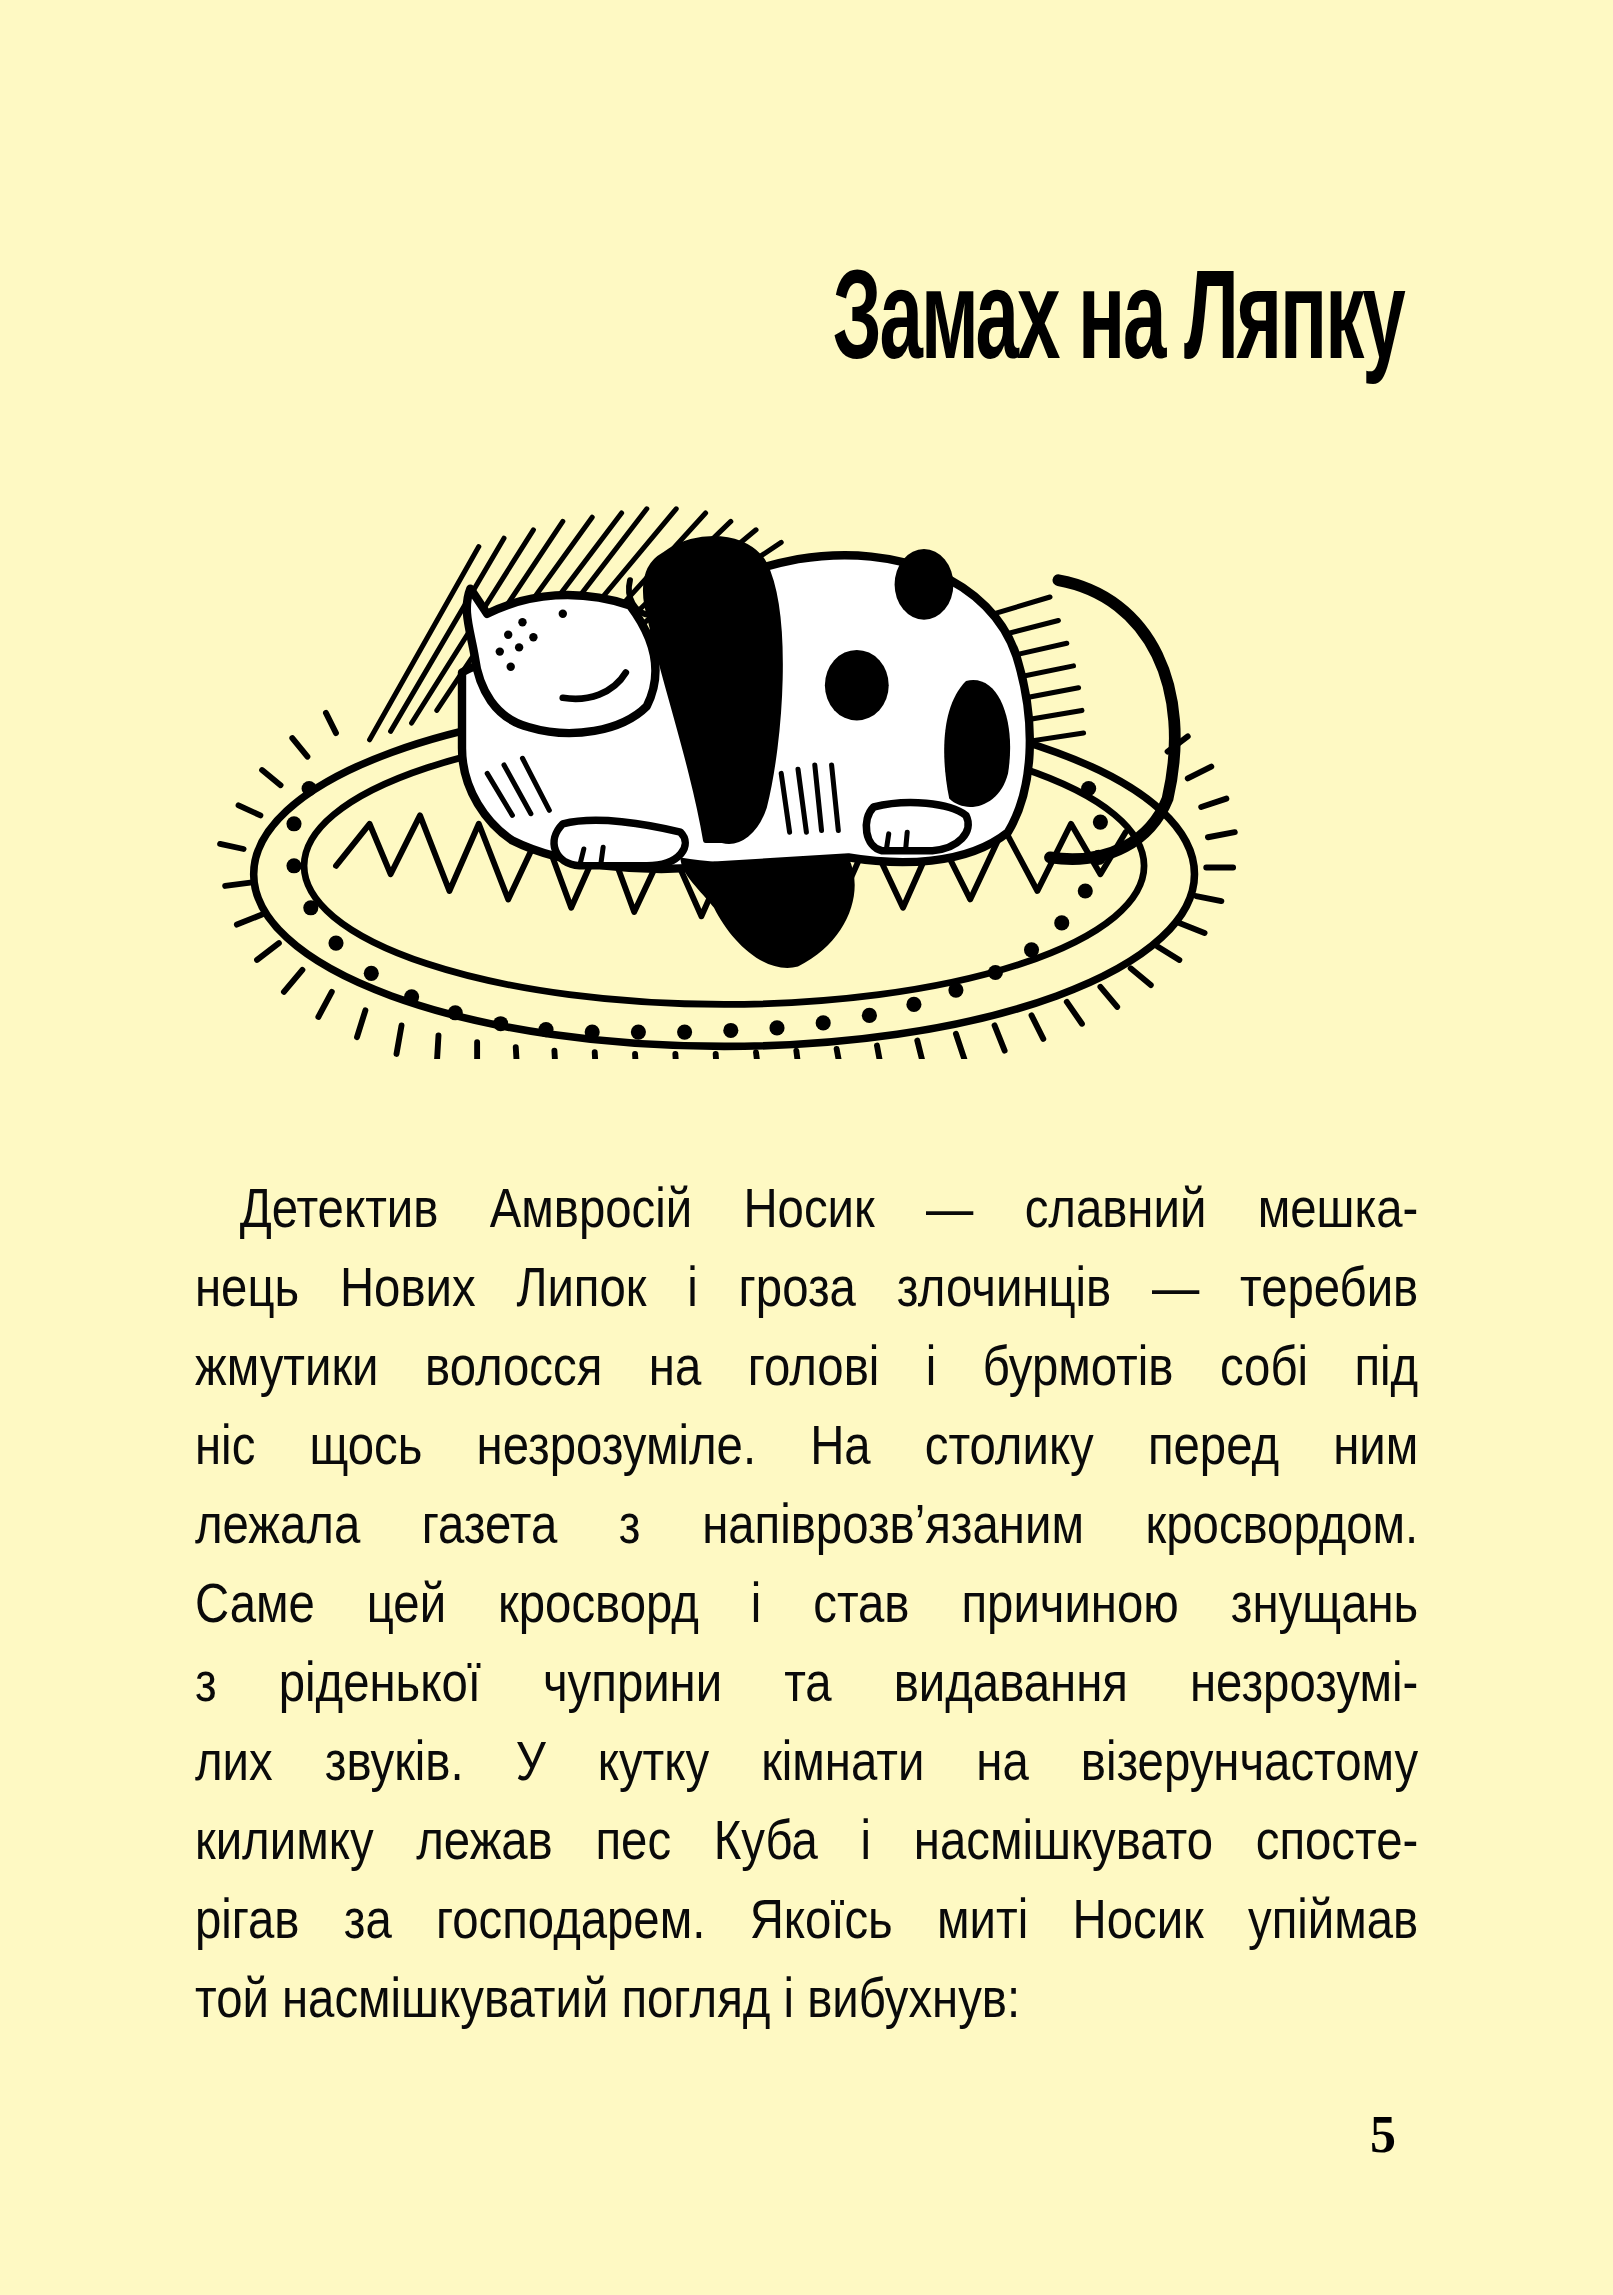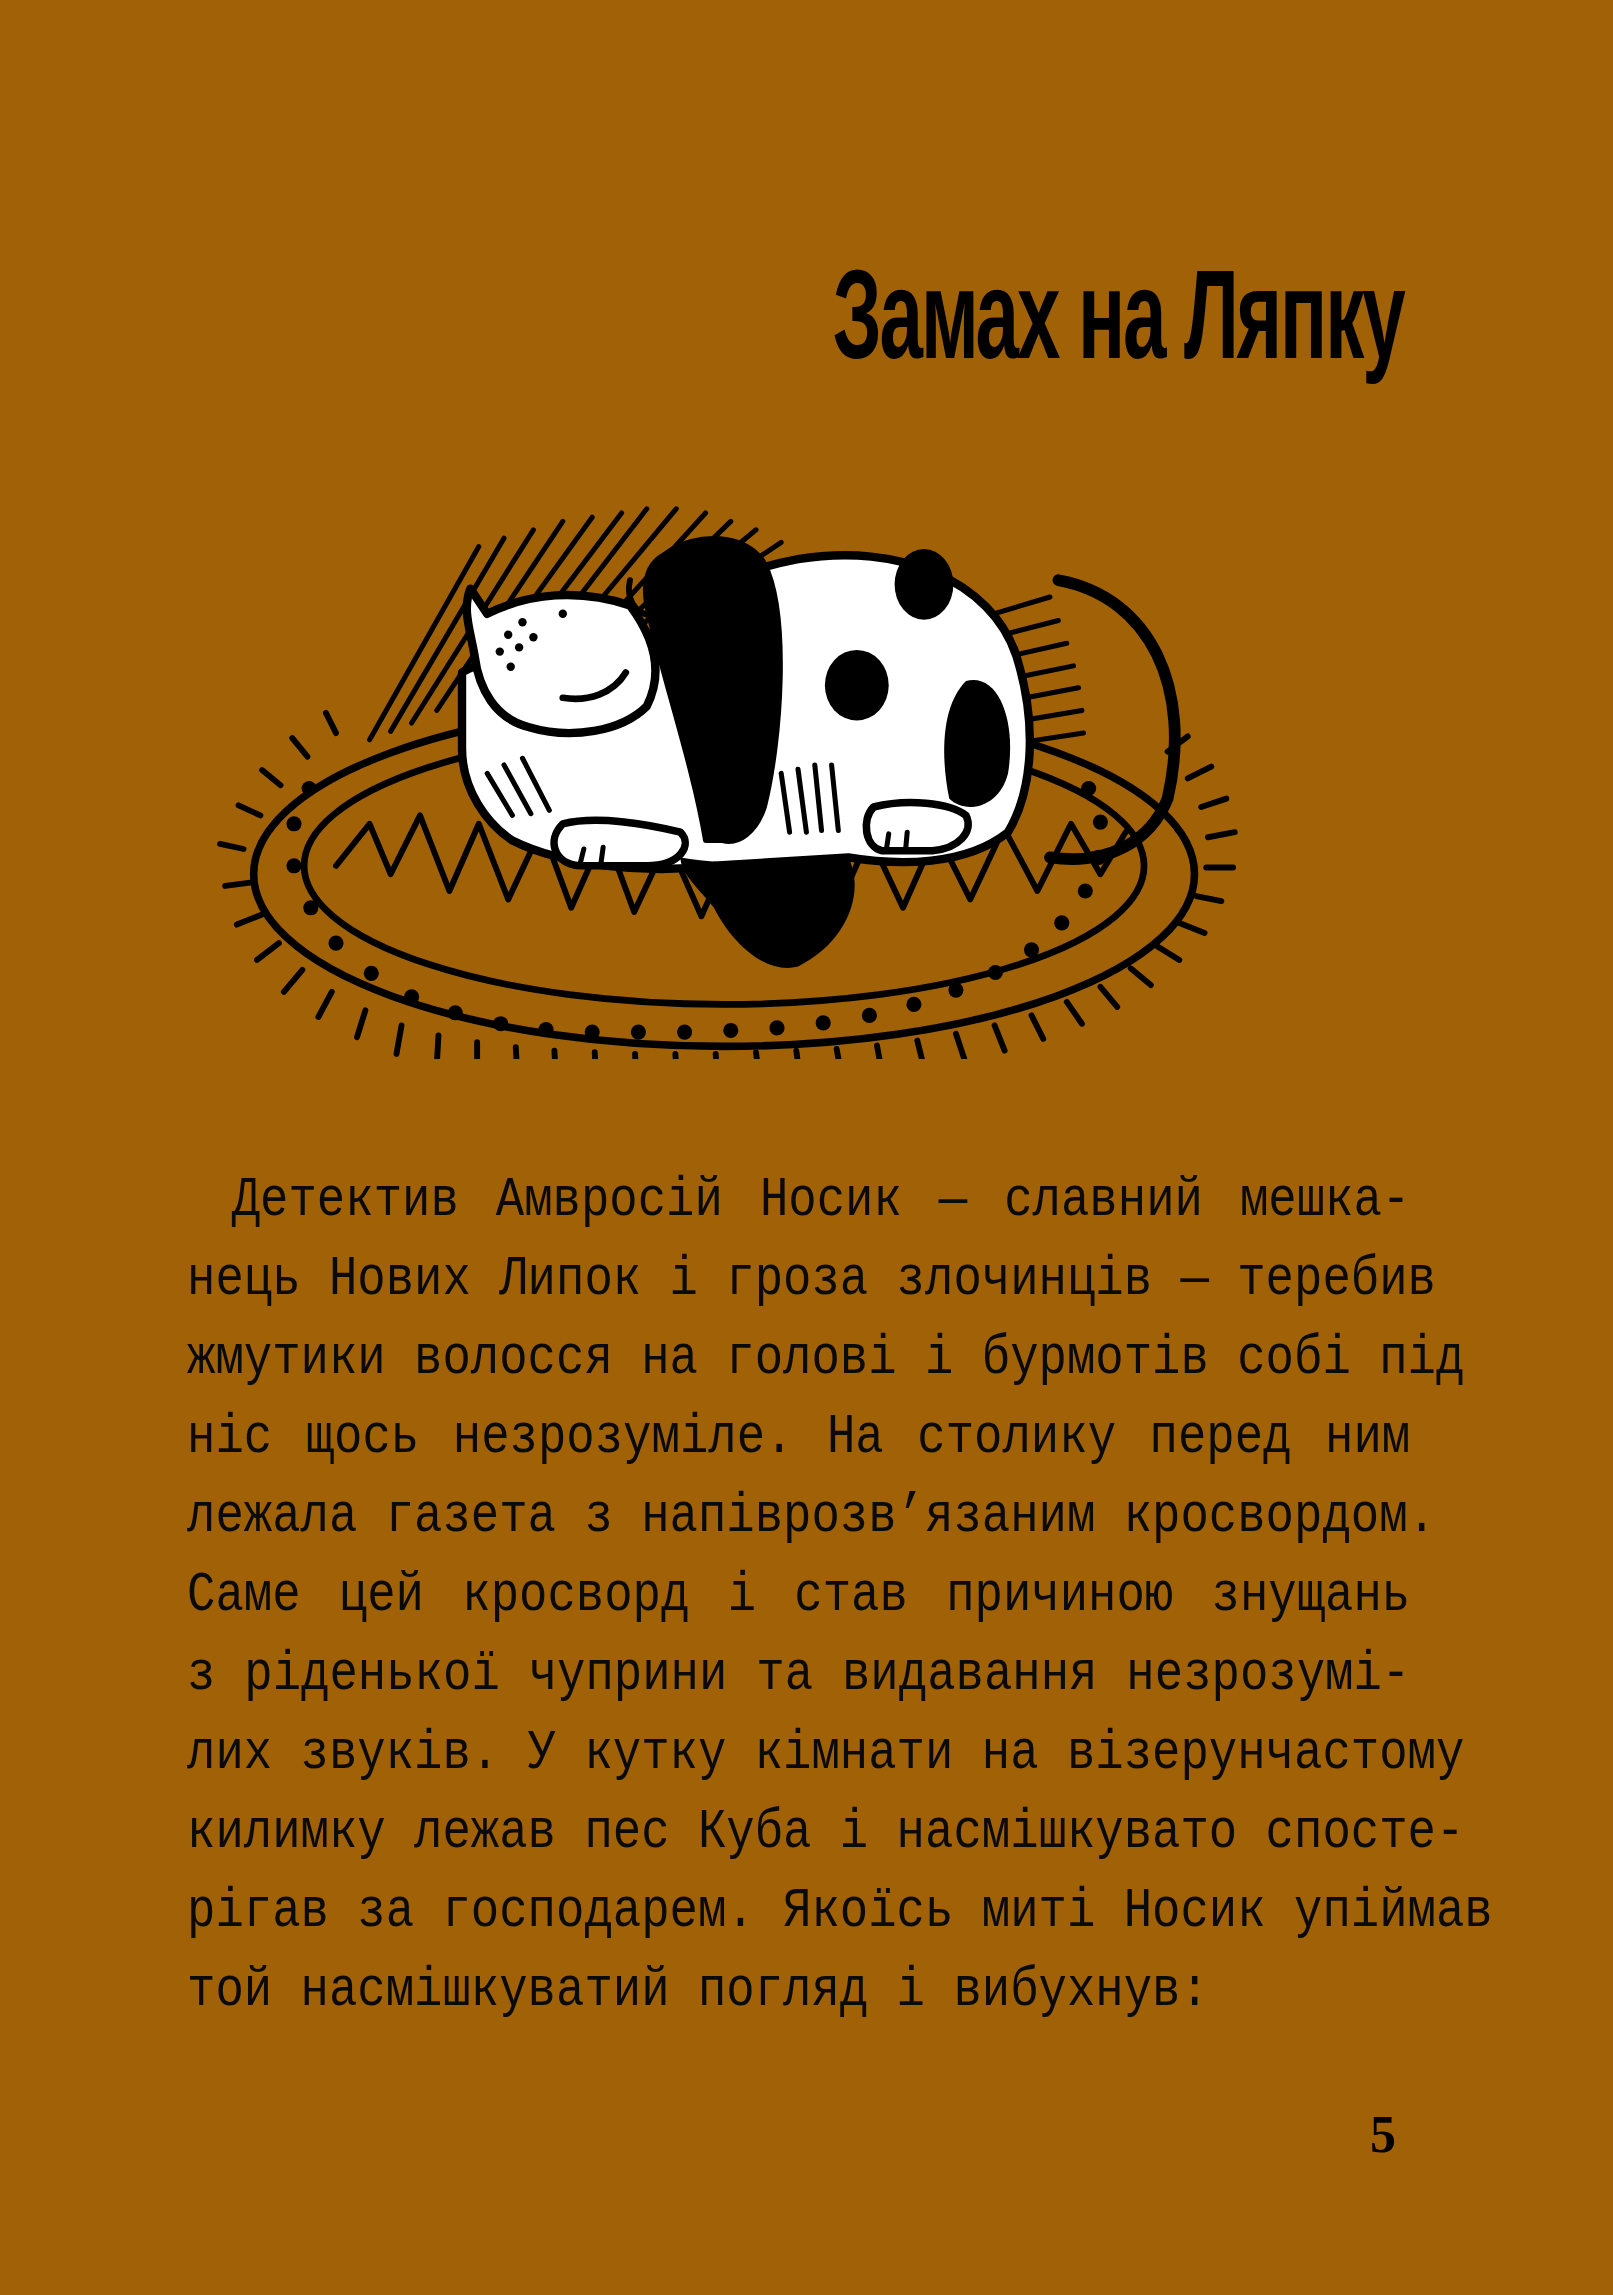--- a/index.html
+++ b/index.html
@@ -12,21 +12,21 @@
       height: 2295px;
       position: relative;
       overflow: hidden;
       color: #0a0a0a;
     }
     .page {
       position: absolute;
       left: 0; top: 0;
       width: 1613px;
       height: 2295px;
-      background: #a16207;
+      background: #fef9c3;
     }
     .chapter-title {
       position: absolute;
       top: 239px;
       right: 210px;
       margin: 0;
       font-family: "Liberation Sans", sans-serif;
       font-weight: bold;
       font-size: 126px;
       line-height: 151px;
@@ -46,22 +46,22 @@
     .illustration svg {
       width: 100%;
       height: 100%;
       display: block;
     }
     .body-text {
       position: absolute;
       left: 187px;
       top: 1161px;
       width: 1223px;
-      margin: 0;
-      font-family: Liberation Mono, monospace;
+      margin: 8px;
+      font-family: Liberation Sans, sans-serif;
       font-size: 55px;
       line-height: 79px;
       color: #0a0a0a;
     }
     .body-text .line {
       display: block;
       white-space: nowrap;
       text-align: justify;
       text-align-last: justify;
       transform: scaleX(0.86);

